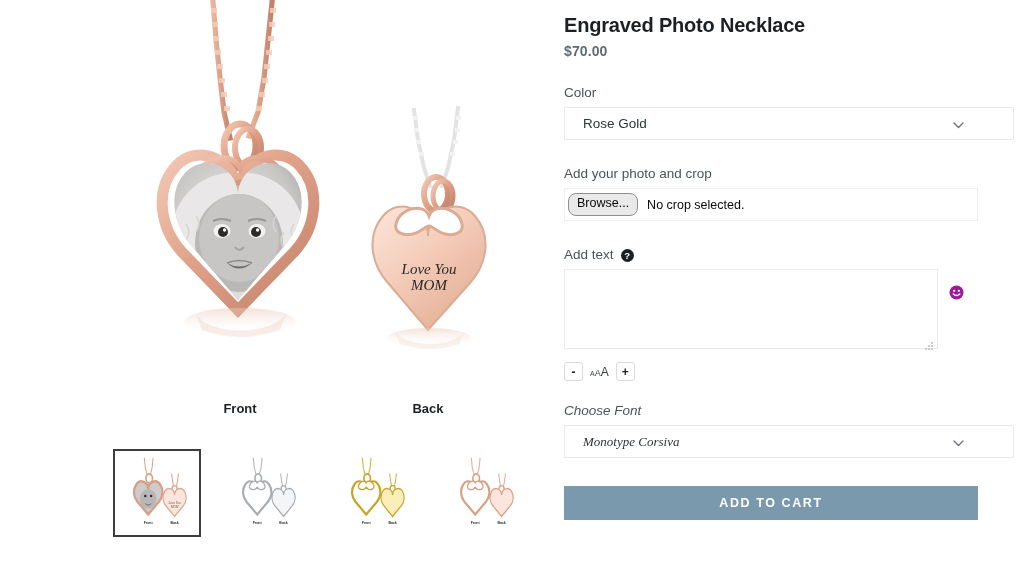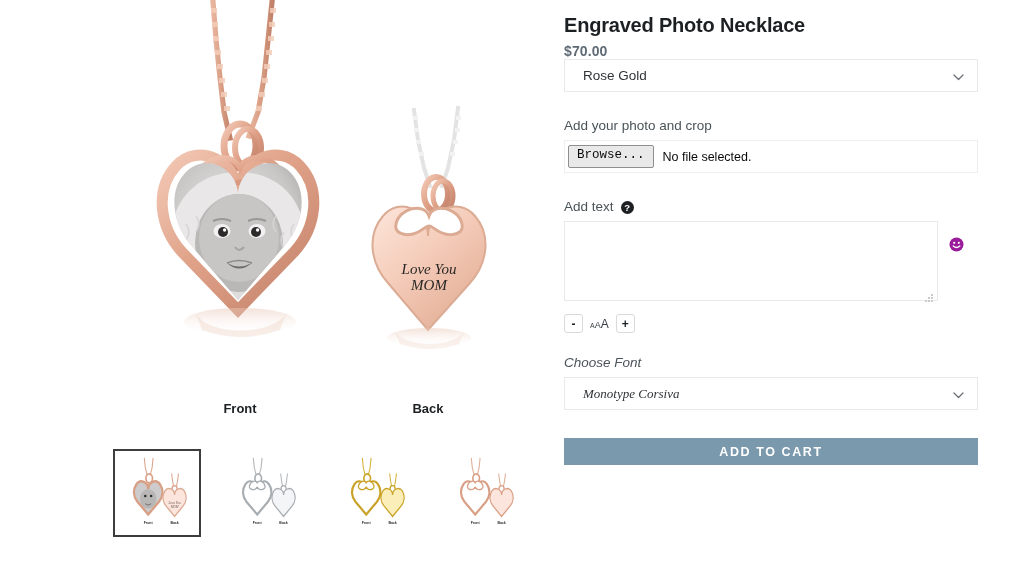--- a/index.html
+++ b/index.html
@@ -66,21 +66,21 @@
     font-size: 13.5px;
     color: #4a5358;
     margin: 26px 0 7px 0;
     display: block;
     font-weight: 400;
   }
   .field-label.tight { margin-top: 22px; font-style: italic; }
 
   .select-wrap { position: relative; width: 414px; }
   .select-box {
-    width: 414px; height: 33px;
+    width: 450px; height: 33px;
     border: 1px solid #e8e9ea;
     background: #fff;
     display: flex; align-items: center;
     padding: 0 30px 0 18px;
     font-size: 13.5px;
     color: #2f3437;
     cursor: pointer;
   }
   .select-box.script { font-family: "Liberation Serif", serif; font-style: italic; font-size: 13px; text-align: right; }
   .chev {
@@ -92,25 +92,25 @@
   .file-row {
     width: 414px; height: 33px;
     border: 1px solid #eeeeef;
     background: #fff;
     display: flex; align-items: center;
     padding: 0 4px 0 3px;
   }
   .browse-btn {
     background: #e9e9e9;
     border: 1px solid #8f8f8f;
-    border-radius: 2px;
+    border-radius: 8px;
     font-size: 12.5px;
     color: #0a0a0a;
     padding: 2px 8px 3px;
-    font-family: Liberation Mono, monospace;
+    font-family: Liberation Sans, sans-serif;
     cursor: pointer;
     line-height: 1.25;
   }
   .file-status {
     font-size: 12.5px;
     color: #0a0a0a;
     margin-left: 9px;
   }
 
   .addtext-label {
@@ -177,21 +177,21 @@
     align-items: baseline;
     letter-spacing: 0px;
     user-select: none;
   }
   .size-indicator .s1 { font-size: 7px; }
   .size-indicator .s2 { font-size: 9px; }
   .size-indicator .s3 { font-size: 12px; }
 
   .cart-btn {
     margin-top: 28px;
-    width: 414px; height: 27px;
+    width: 414px; height: 34px;
     background: #7b99ad;
     border: none;
     color: #ffffff;
     font-size: 12.5px;
     font-weight: 700;
     letter-spacing: 1.6px;
     cursor: pointer;
     font-family: "Liberation Sans", sans-serif;
   }
 </style>
@@ -414,35 +414,36 @@
       </div>
 
     </div>
   </div>
 
   <div class="product">
 
     <h1 class="title">Engraved Photo Necklace</h1>
     <div class="price">$70.00</div>
 
+    <label class="field-label">Color</label>
     <div class="select-wrap">
       <div class="select-box">
         <span>Rose Gold</span>
       </div>
       <span class="chev">
         <svg width="11" height="7" viewBox="0 0 11 7">
             <path d="M1 1 L5.5 5.5 L10 1" stroke="#6b7076" stroke-width="1.3" fill="none" stroke-linecap="round" stroke-linejoin="round"></path>
           </svg>
       </span>
     </div>
 
     <label class="field-label">Add your photo and crop</label>
     <div class="file-row">
       <button class="browse-btn">Browse...</button>
-      <span class="file-status">No file selected.</span>
+      <span class="file-status">No crop selected.</span>
     </div>
 
     <label class="field-label addtext-label">
       <span>Add text</span>
       <span class="help-icon">?</span>
     </label>
 
     <div class="text-area-row">
       <textarea class="text-area" placeholder="" style=""></textarea>
       <span class="resize-grip">

